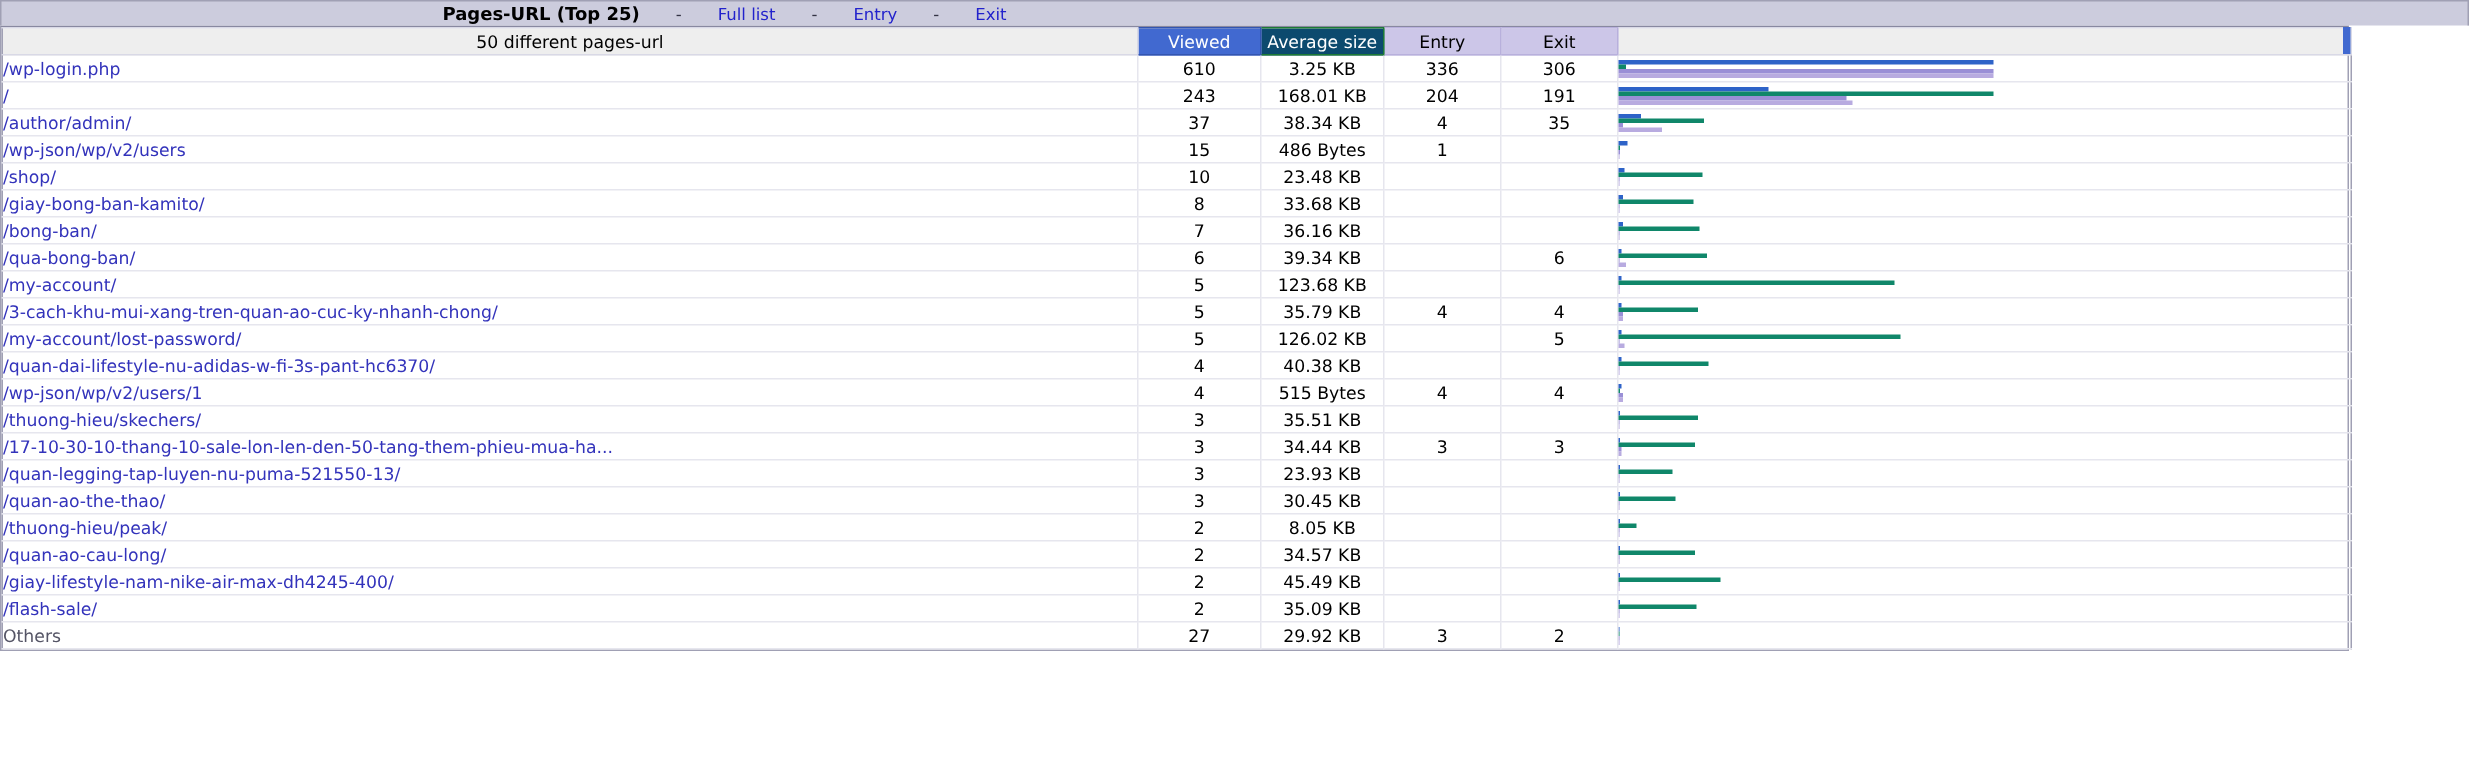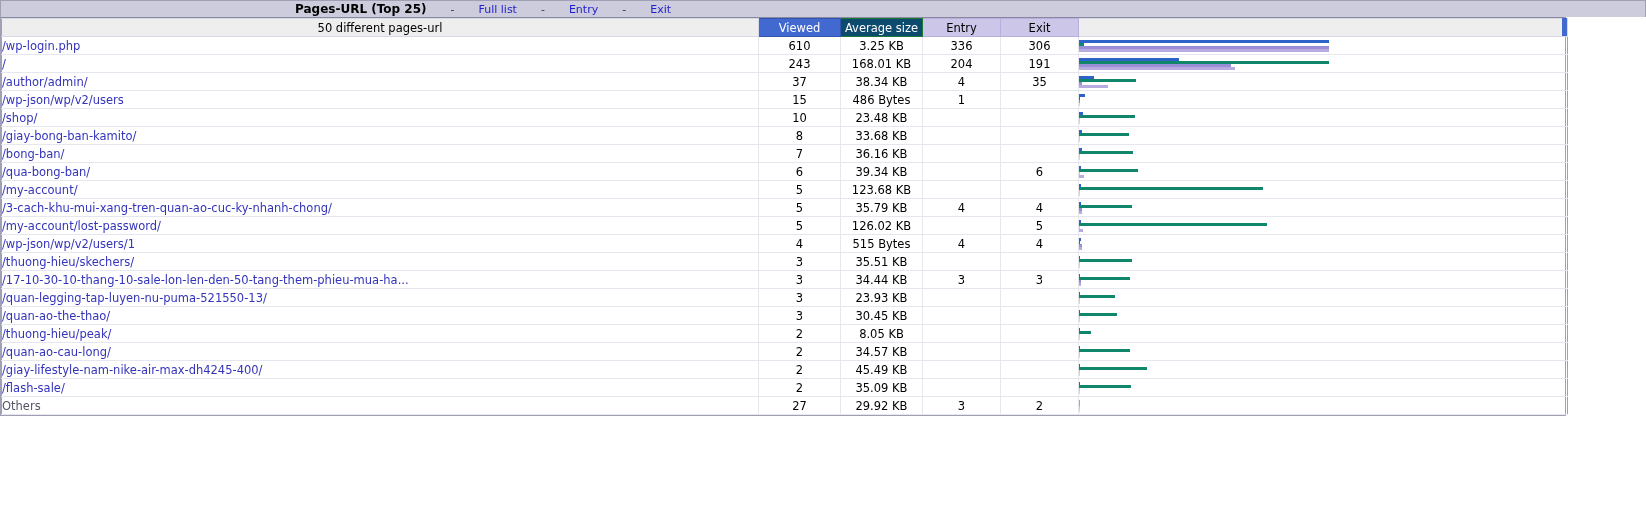--- a/index.html
+++ b/index.html
@@ -370,20 +370,35 @@
             <td class="cell-chart">
               <div class="bars">
                 <span class="bar viewed" style="width: 2px;"></span>
                 <span class="bar size" style="width: 188px;"></span>
                 <span class="bar entry" style="width: 1px; opacity: 0.55;"></span>
                 <span class="bar exit" style="width: 4px;"></span>
               </div>
             </td>
           </tr>
           <tr class="data-row">
+            <td class="cell-url">/quan-dai-lifestyle-nu-adidas-w-fi-3s-pant-hc6370/</td>
+            <td class="cell-num">4</td>
+            <td class="cell-num">40.38 KB</td>
+            <td class="cell-num"></td>
+            <td class="cell-num"></td>
+            <td class="cell-chart">
+              <div class="bars">
+                <span class="bar viewed" style="width: 2px;"></span>
+                <span class="bar size" style="width: 60px;"></span>
+                <span class="bar entry" style="width: 1px; opacity: 0.55;"></span>
+                <span class="bar exit" style="width: 1px; opacity: 0.55;"></span>
+              </div>
+            </td>
+          </tr>
+          <tr class="data-row">
             <td class="cell-url">/wp-json/wp/v2/users/1</td>
             <td class="cell-num">4</td>
             <td class="cell-num">515 Bytes</td>
             <td class="cell-num">4</td>
             <td class="cell-num">4</td>
             <td class="cell-chart">
               <div class="bars">
                 <span class="bar viewed" style="width: 2px;"></span>
                 <span class="bar size" style="width: 1px;"></span>
                 <span class="bar entry" style="width: 3px;"></span>

